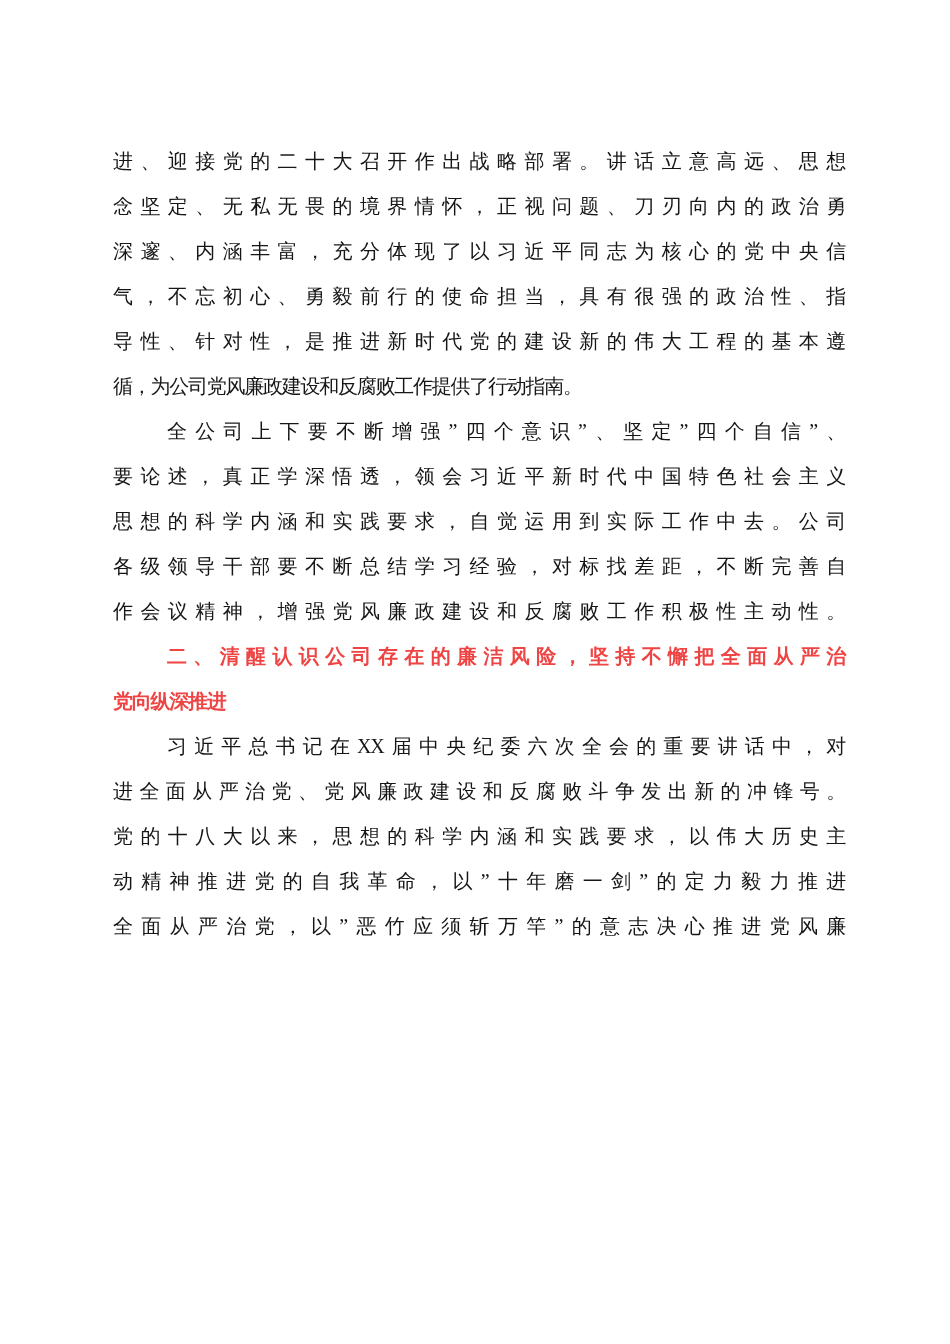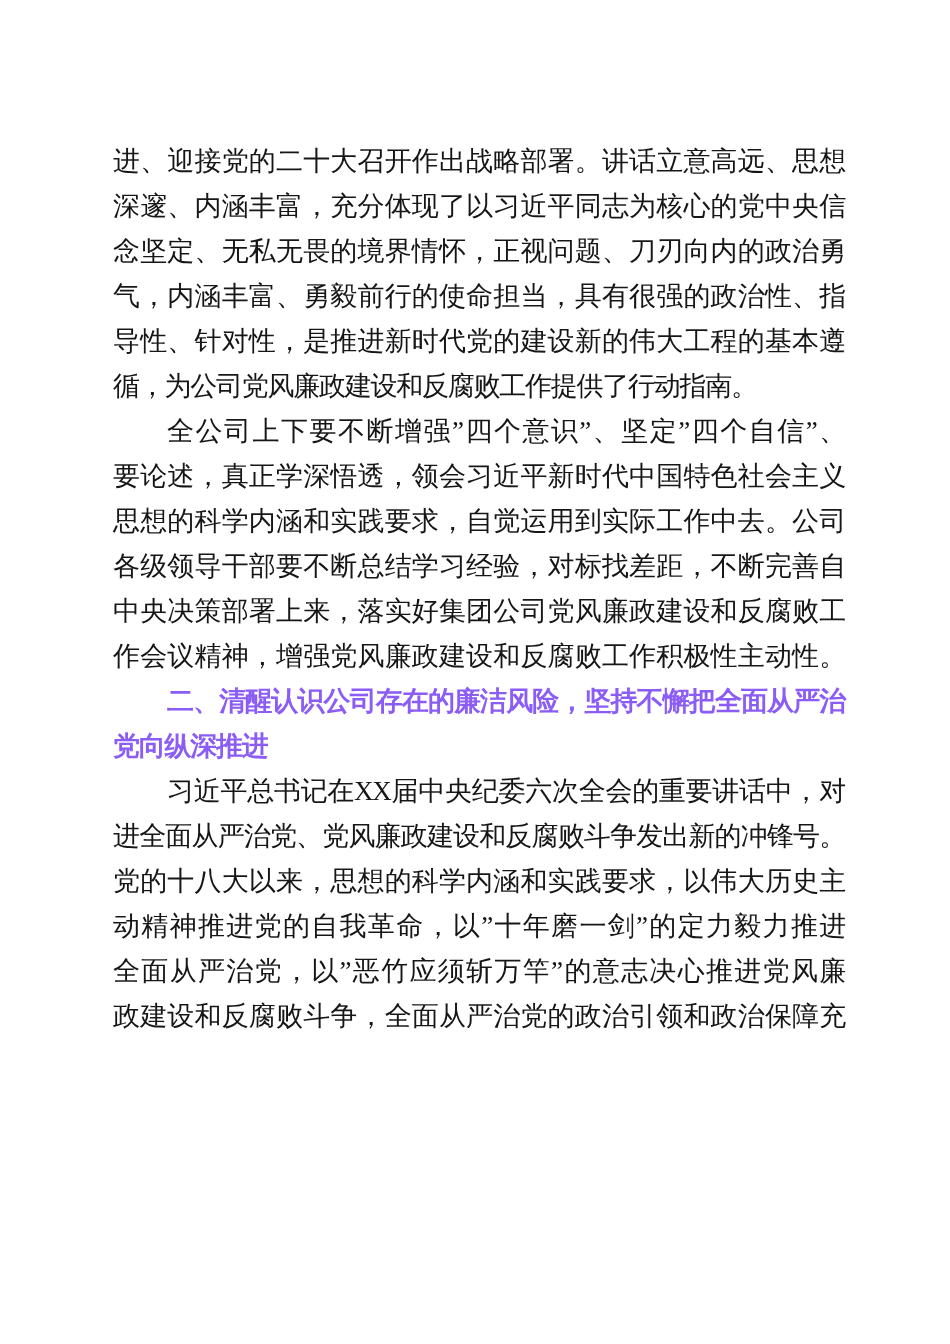--- a/index.html
+++ b/index.html
@@ -16,73 +16,71 @@
     font-family: "Liberation Serif", serif;
     color: #141414;
   }
   .doc {
     position: absolute;
     left: 113px;
     top: 139px;
     width: 732px;
   }
   .line {
-    font-size: 27px;
+    font-size: 20px;
     height: 45px;
     line-height: 45px;
     letter-spacing: -1.25px;
     text-align: justify;
     text-align-last: justify;
     color: #161616;
   }
   .line.short {
     text-align: right;
     text-align-last: left;
   }
   .line.indent {
     text-indent: 54px;
   }
   .line.heading {
     font-family: "Liberation Sans", sans-serif;
     font-weight: bold;
-    color: #8b5cf6;
+    color: #ef4444;
   }
 </style>
 </head>
 <body>
 
 <div class="page">
   <div class="doc">
 
     <div>
       <div class="line">进、迎接党的二十大召开作出战略部署。讲话立意高远、思想</div>
+      <div class="line">念坚定、无私无畏的境界情怀，正视问题、刀刃向内的政治勇</div>
       <div class="line">深邃、内涵丰富，充分体现了以习近平同志为核心的党中央信</div>
-      <div class="line">念坚定、无私无畏的境界情怀，正视问题、刀刃向内的政治勇</div>
-      <div class="line">气，内涵丰富、勇毅前行的使命担当，具有很强的政治性、指</div>
+      <div class="line">气，不忘初心、勇毅前行的使命担当，具有很强的政治性、指</div>
       <div class="line">导性、针对性，是推进新时代党的建设新的伟大工程的基本遵</div>
       <div class="line short">循，为公司党风廉政建设和反腐败工作提供了行动指南。</div>
     </div>
 
     <div>
       <div class="line indent">全公司上下要不断增强”四个意识”、坚定”四个自信”、</div>
       <div class="line">要论述，真正学深悟透，领会习近平新时代中国特色社会主义</div>
       <div class="line">思想的科学内涵和实践要求，自觉运用到实际工作中去。公司</div>
       <div class="line">各级领导干部要不断总结学习经验，对标找差距，不断完善自</div>
-      <div class="line">中央决策部署上来，落实好集团公司党风廉政建设和反腐败工</div>
       <div class="line">作会议精神，增强党风廉政建设和反腐败工作积极性主动性。</div>
     </div>
 
     <div>
       <div class="line heading indent">二、清醒认识公司存在的廉洁风险，坚持不懈把全面从严治</div>
       <div class="line heading short">党向纵深推进</div>
     </div>
 
     <div>
       <div class="line indent">习近平总书记在XX届中央纪委六次全会的重要讲话中，对</div>
       <div class="line">进全面从严治党、党风廉政建设和反腐败斗争发出新的冲锋号。</div>
       <div class="line">党的十八大以来，思想的科学内涵和实践要求，以伟大历史主</div>
       <div class="line">动精神推进党的自我革命，以”十年磨一剑”的定力毅力推进</div>
       <div class="line">全面从严治党，以”恶竹应须斩万竿”的意志决心推进党风廉</div>
-      <div class="line">政建设和反腐败斗争，全面从严治党的政治引领和政治保障充</div>
     </div>
 
   </div>
 </div>
 
 </body></html>

